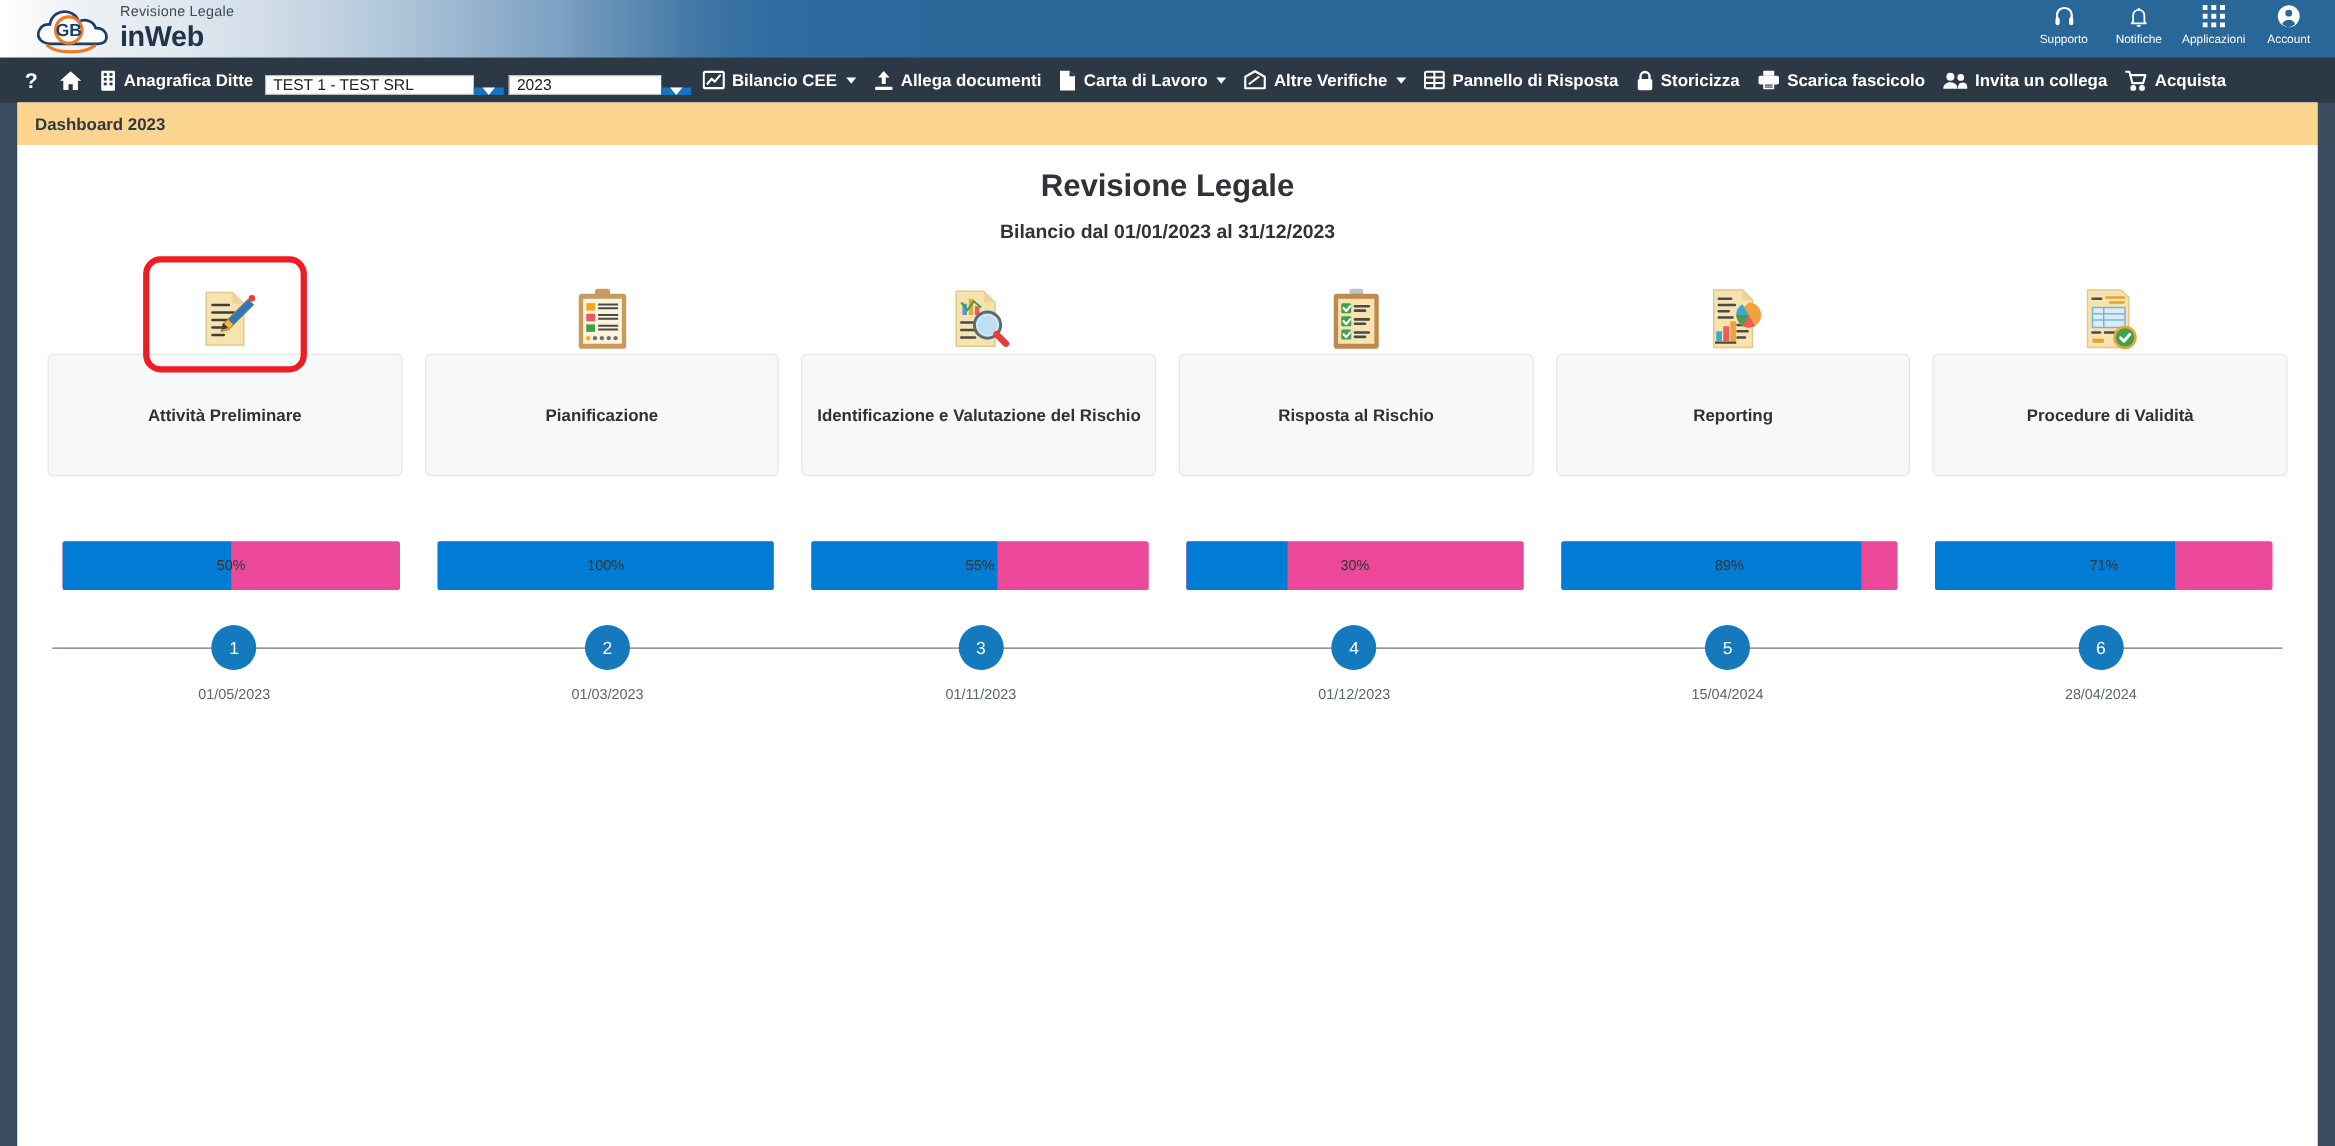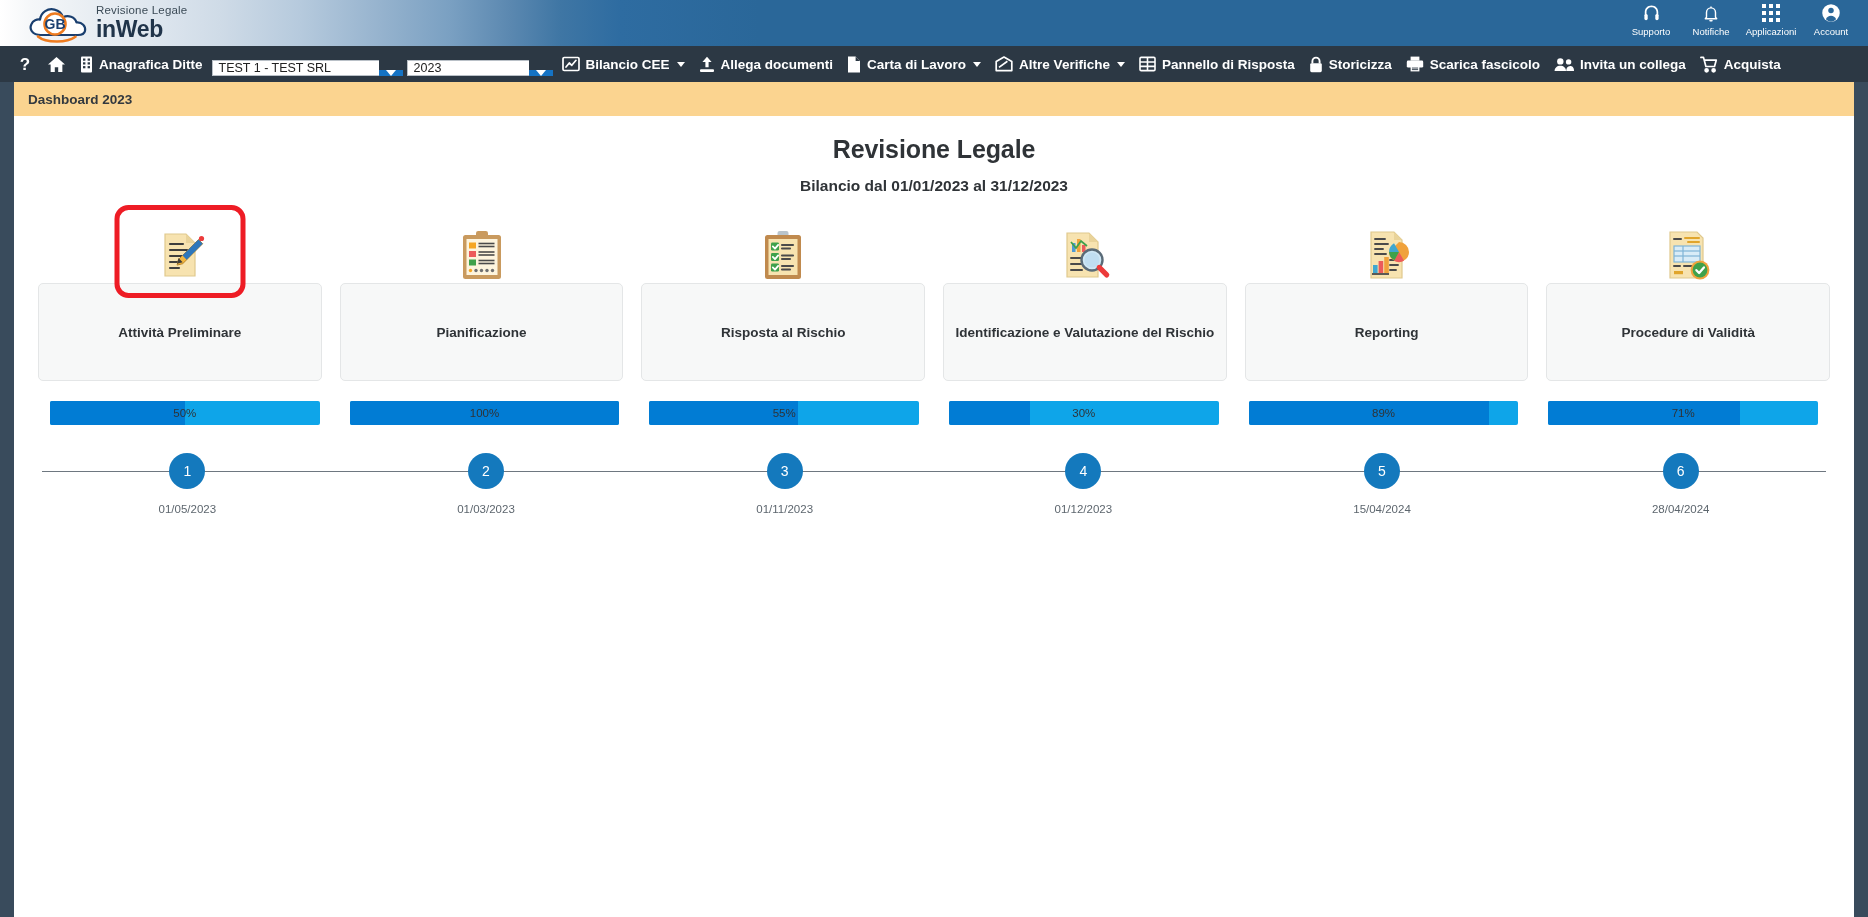--- a/index.html
+++ b/index.html
@@ -182,24 +182,25 @@
 
   
   .bars {
     display: flex;
     margin: 20px 24px 0 24px;
     gap: 6px;
   }
   .bar-wrap { flex: 1 1 0; padding: 0 12px; }
   .bar {
     position: relative;
-    height: 24px;
-    background: #0ea5e9;
+    height: 39px;
+    background: #ec4899;
     border-radius: 2px;
     overflow: hidden;
+    margin-top: 32px;
   }
   .bar .fill {
     position: absolute; left: 0; top: 0; bottom: 0;
     background: #017cd4;
   }
   .bar .lbl {
     position: absolute; left: 0; right: 0; top: 0; bottom: 0;
     display: flex; align-items: center; justify-content: center;
     font-size: 11.5px; color: #2f3337;
     z-index: 2;
@@ -528,20 +529,44 @@
               </g>
           </svg>
         </div>
         <div class="step-card">
           <span>Pianificazione</span>
         </div>
       </div>
 
       <div class="step">
         <div class="step-icon">
+          <svg width="52" height="52" viewBox="0 0 52 52">
+            <path d="M8 4 h22 l9 9 v35 H8 z" fill="#f7e3b0" stroke="#e0c98d" stroke-width="1.2"></path>
+            <path d="M30 4 v9 h9 z" fill="#e9d39a"></path>
+            <rect x="13" y="14" width="3.5" height="9" fill="#4d9ad6"></rect>
+            <rect x="18" y="10" width="3.5" height="13" fill="#f0a23c"></rect>
+            <rect x="23" y="16" width="3.5" height="7" fill="#ec5b5b"></rect>
+            <path d="M12 13 L17 19 L22 12 L28 17" fill="none" stroke="#3fa14b" stroke-width="1.7"></path>
+            <g stroke="#4a4a4a" stroke-width="2" stroke-linecap="round">
+              <path d="M12 29 h18"></path>
+                <path d="M12 35 h15"></path>
+                <path d="M12 41 h11"></path>
+            </g>
+            <circle cx="33" cy="31" r="10.5" fill="#cfe7f5" stroke="#5a6b78" stroke-width="2.4"></circle>
+            <circle cx="33" cy="31" r="7.5" fill="#bcdcf0" opacity=".8"></circle>
+            <path d="M40.2 38.4 l7.5 7.5" stroke="#ec3b3b" stroke-width="5.2" stroke-linecap="round"></path>
+          </svg>
+        </div>
+        <div class="step-card">
+          <span>Identificazione e Valutazione del Rischio</span>
+        </div>
+      </div>
+
+      <div class="step">
+        <div class="step-icon">
           <svg width="50" height="52" viewBox="0 0 50 52">
             <rect x="19.5" y="2" width="11" height="7" rx="2" fill="#b9c4cc"></rect>
             <rect x="7" y="6" width="36" height="44" rx="2.5" fill="#c08a4e"></rect>
             <rect x="10.5" y="10" width="29" height="36" fill="#f7e3b0"></rect>
             <g>
               <rect x="13" y="13.5" width="8" height="8" rx="1.2" fill="#3fa14b"></rect>
               <path d="M14.8 17.4 l2.2 2.3 3.2-3.8" fill="none" stroke="#fff" stroke-width="1.8" stroke-linecap="round" stroke-linejoin="round"></path>
               <rect x="13" y="24" width="8" height="8" rx="1.2" fill="#3fa14b"></rect>
               <path d="M14.8 27.9 l2.2 2.3 3.2-3.8" fill="none" stroke="#fff" stroke-width="1.8" stroke-linecap="round" stroke-linejoin="round"></path>
               <rect x="13" y="34.5" width="8" height="8" rx="1.2" fill="#3fa14b"></rect>
@@ -558,44 +583,20 @@
           </svg>
         </div>
         <div class="step-card">
           <span>Risposta al Rischio</span>
         </div>
       </div>
 
       <div class="step">
         <div class="step-icon">
           <svg width="52" height="52" viewBox="0 0 52 52">
-            <path d="M8 4 h22 l9 9 v35 H8 z" fill="#f7e3b0" stroke="#e0c98d" stroke-width="1.2"></path>
-            <path d="M30 4 v9 h9 z" fill="#e9d39a"></path>
-            <rect x="13" y="14" width="3.5" height="9" fill="#4d9ad6"></rect>
-            <rect x="18" y="10" width="3.5" height="13" fill="#f0a23c"></rect>
-            <rect x="23" y="16" width="3.5" height="7" fill="#ec5b5b"></rect>
-            <path d="M12 13 L17 19 L22 12 L28 17" fill="none" stroke="#3fa14b" stroke-width="1.7"></path>
-            <g stroke="#4a4a4a" stroke-width="2" stroke-linecap="round">
-              <path d="M12 29 h18"></path>
-                <path d="M12 35 h15"></path>
-                <path d="M12 41 h11"></path>
-            </g>
-            <circle cx="33" cy="31" r="10.5" fill="#cfe7f5" stroke="#5a6b78" stroke-width="2.4"></circle>
-            <circle cx="33" cy="31" r="7.5" fill="#bcdcf0" opacity=".8"></circle>
-            <path d="M40.2 38.4 l7.5 7.5" stroke="#ec3b3b" stroke-width="5.2" stroke-linecap="round"></path>
-          </svg>
-        </div>
-        <div class="step-card">
-          <span>Identificazione e Valutazione del Rischio</span>
-        </div>
-      </div>
-
-      <div class="step">
-        <div class="step-icon">
-          <svg width="52" height="52" viewBox="0 0 52 52">
             <path d="M10 3 h23 l8 8 v38 H10 z" fill="#f7e3b0" stroke="#e0c98d" stroke-width="1.2"></path>
             <path d="M33 3 v8 h8 z" fill="#e9d39a"></path>
             <g stroke="#4a4a4a" stroke-width="1.9" stroke-linecap="round">
               <path d="M14 10 h10"></path>
                 <path d="M14 15 h13"></path>
                 <path d="M14 20 h8"></path>
                 <path d="M14 25 h11"></path>
             </g>
             <g stroke="#4a4a4a" stroke-width="1.9" stroke-linecap="round">
               <path d="M29 31 h8"></path>

